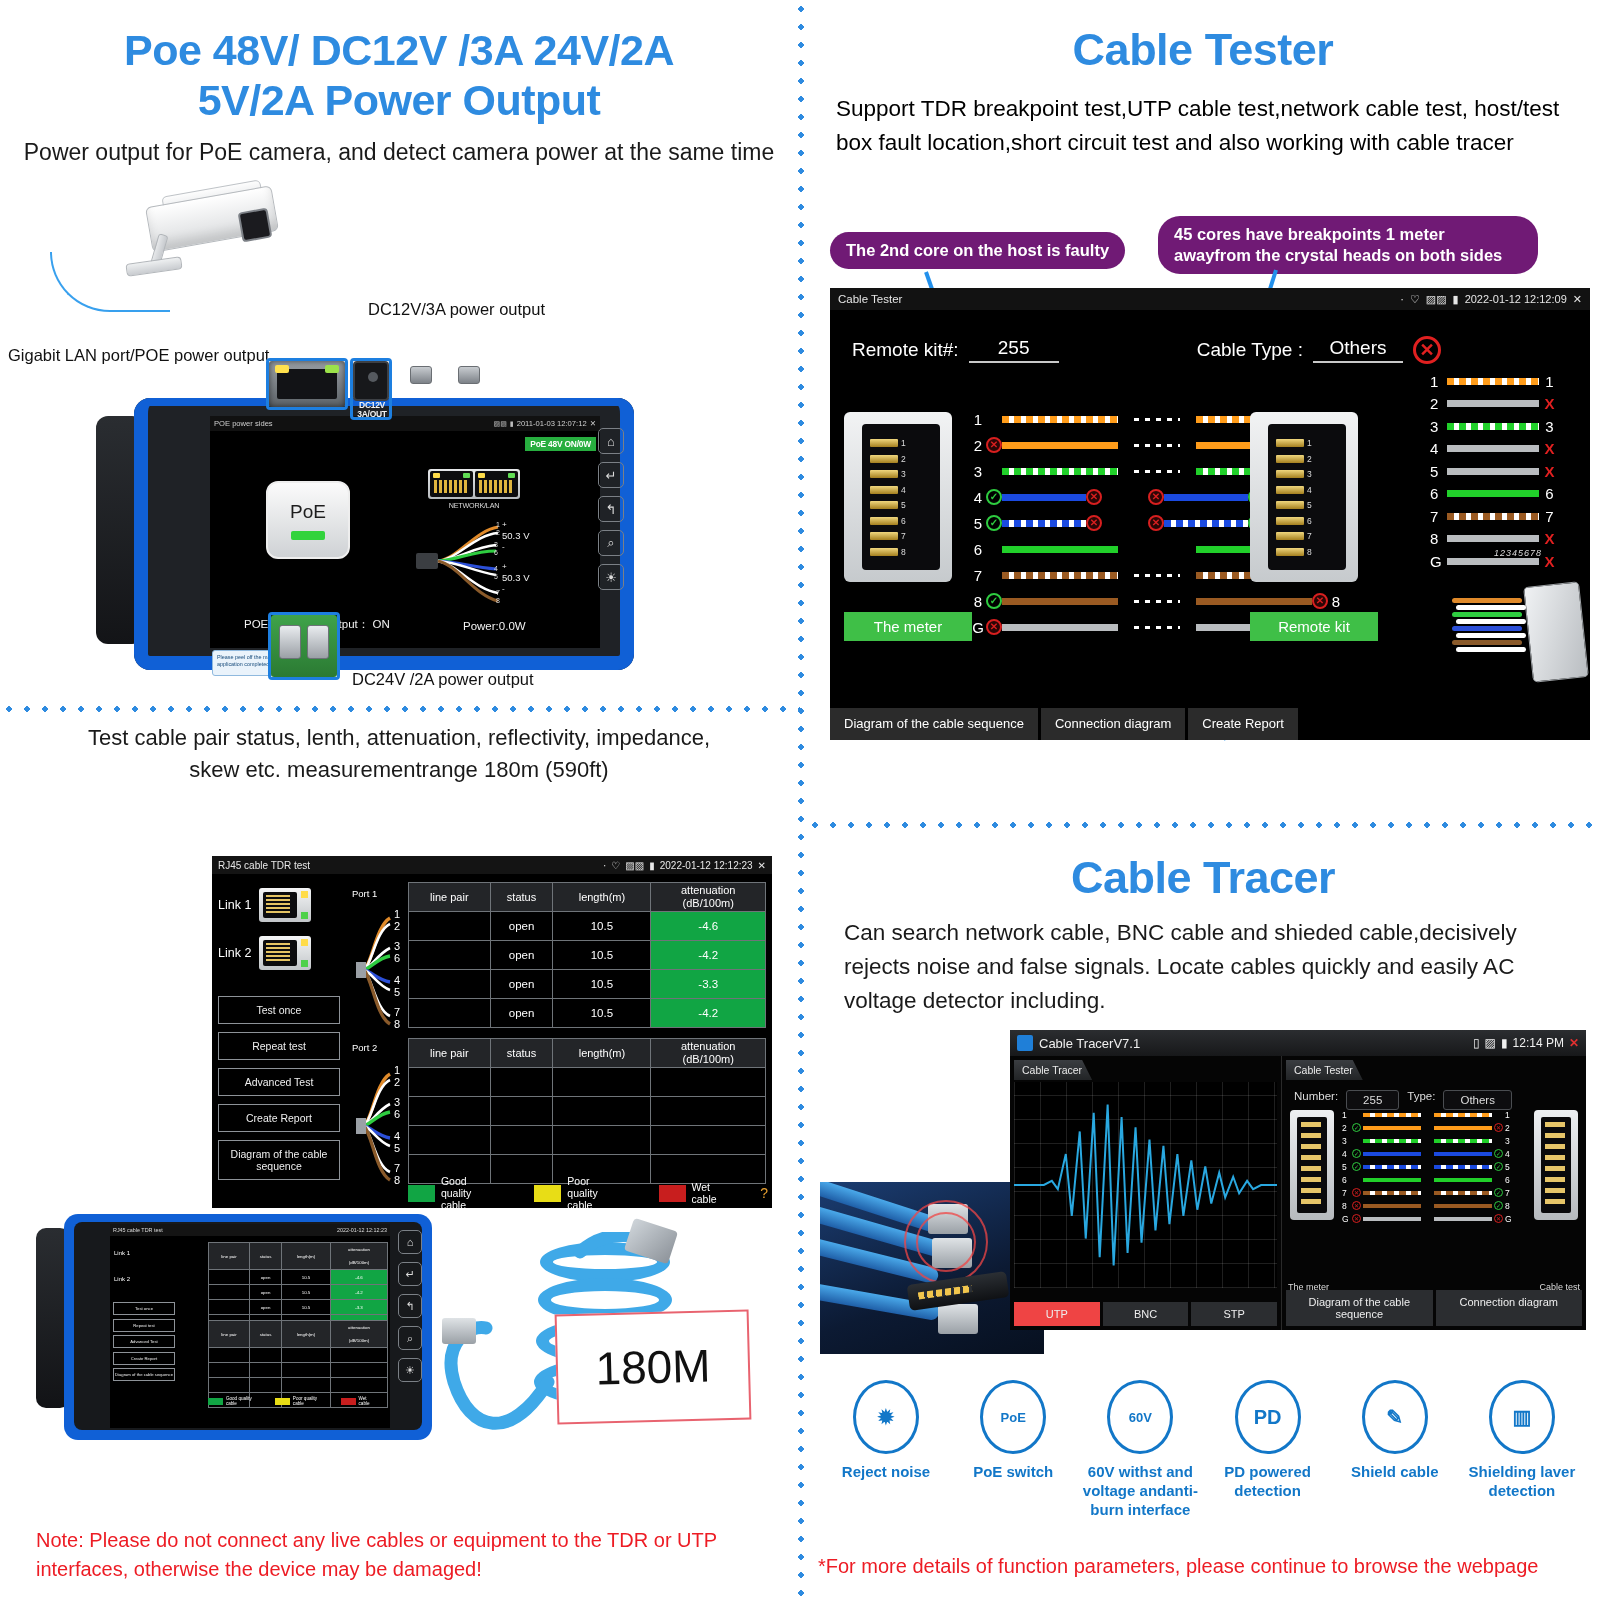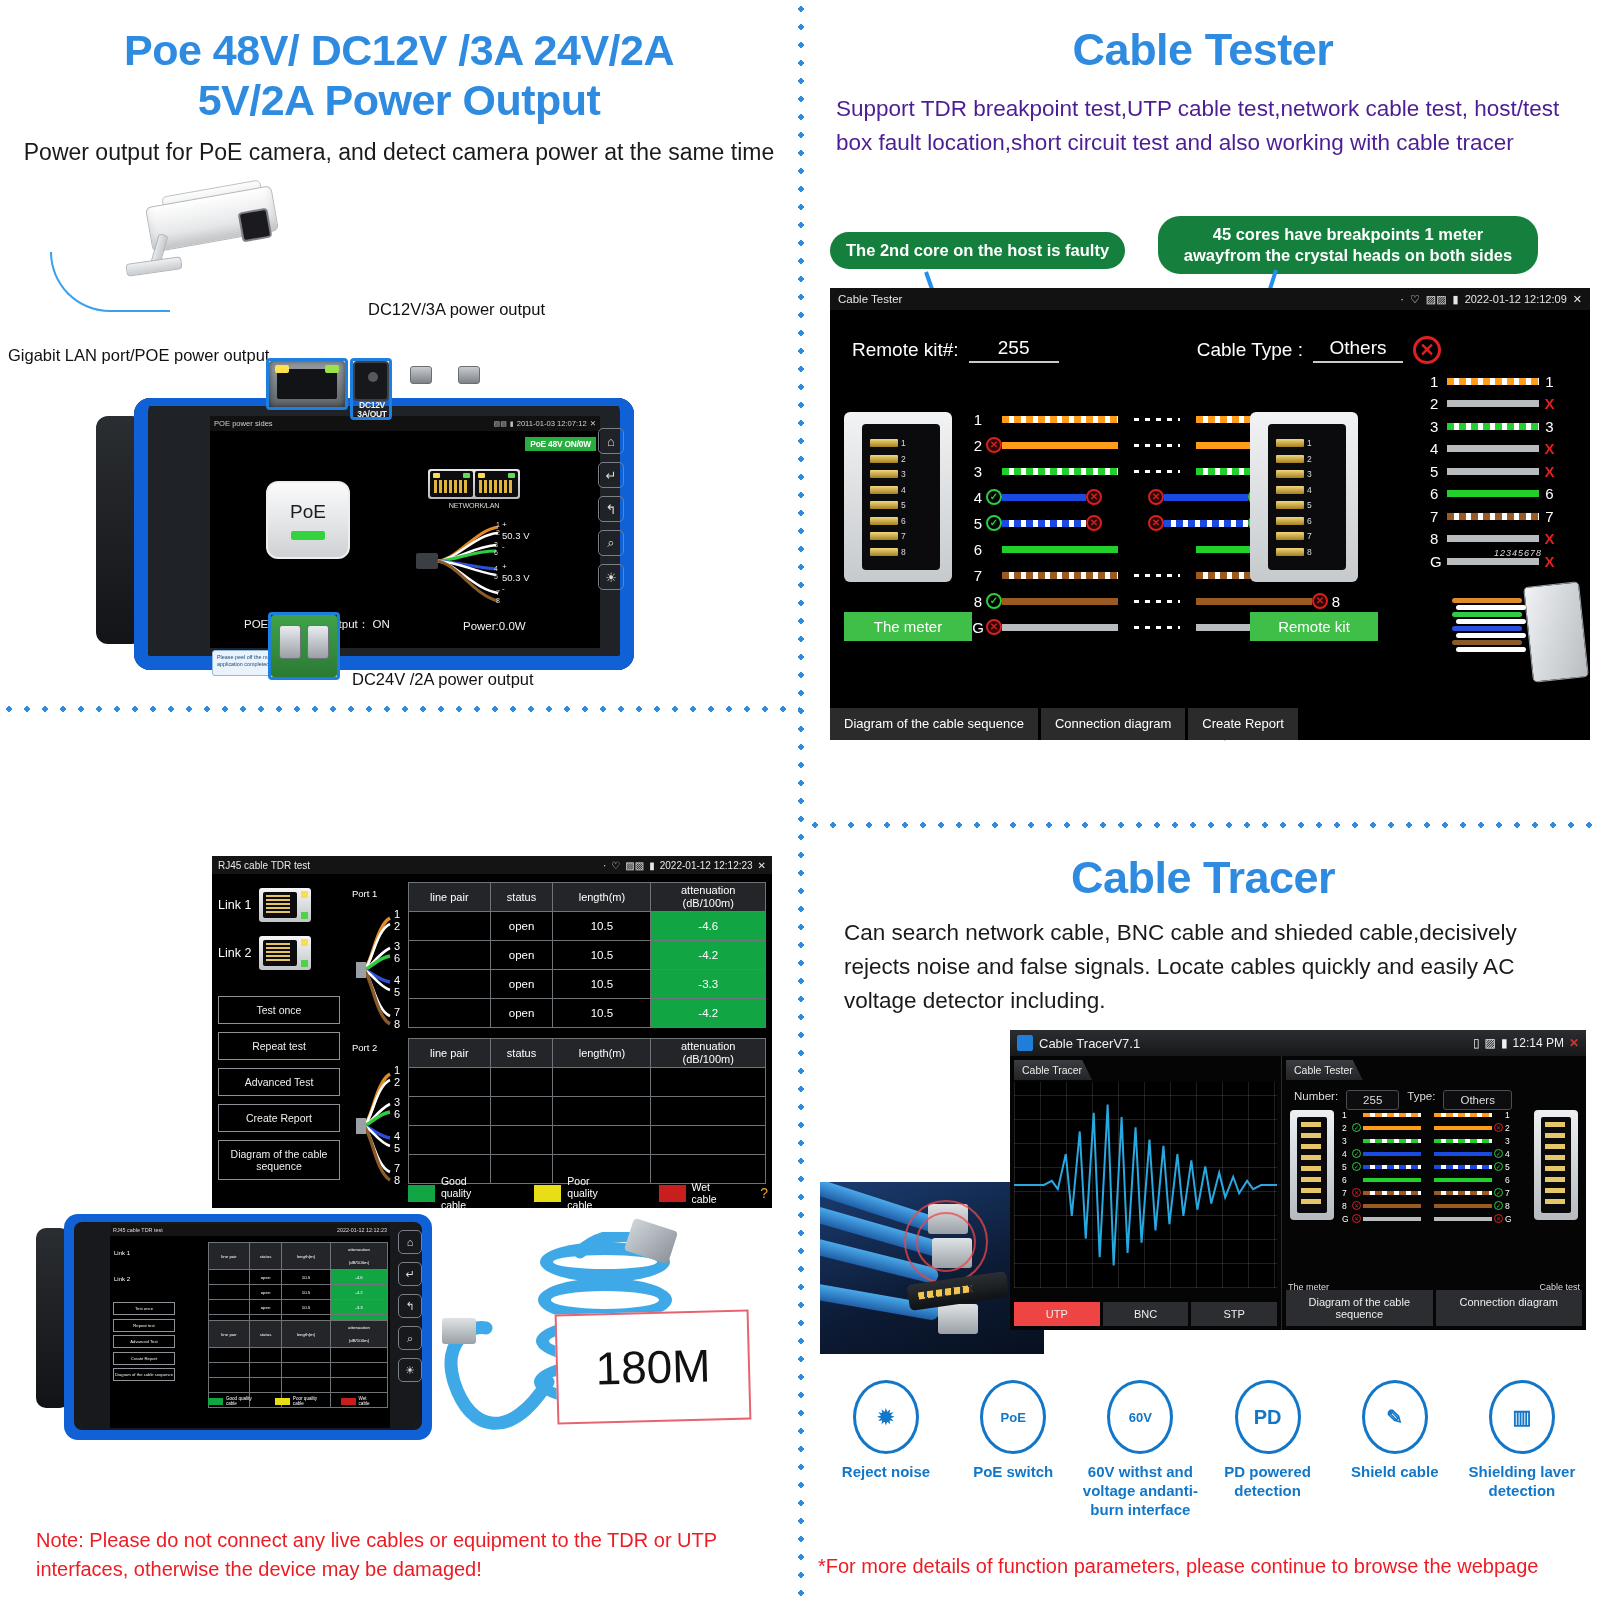--- a/index.html
+++ b/index.html
@@ -204,26 +204,25 @@
     display:flex; align-items:center; justify-content:center;
   }
   .warn-sticker {
     position:absolute; left:78px; bottom:-6px; width:92px; height:26px;
     background:#eaf3fb; border:1px solid #8fb9de; border-radius:3px;
     color:#154a7a; font-size:5.4px; line-height:7px; padding:3px 4px;
   }
 
   
   #tr-title { font-size:45px; margin-top:24px; }
-  #tr-sub { font-size:22.5px; line-height:34px; text-align:left; margin:16px 30px 0 30px; color:#4c1d95; }
+  #tr-sub { font-size:22.5px; line-height:34px; text-align:left; margin:16px 30px 0 30px; color:#000000; }
 
   .callout {
-    position:absolute; background:#15803d; color:#fff; border-radius:22px;
+    position:absolute; background:#701a75; color:#fff; border-radius:22px;
     font-weight:bold; padding:8px 16px; font-size:16.5px; line-height:21px;
-    text-align:center;
   }
   #co-1 { left:24px; top:232px; }
   #co-2 { left:352px; top:216px; width:380px; }
   #co-3 { left:292px; top:748px; }
 
   .ct-screen {
     position:absolute; left:24px; top:288px; width:760px; height:452px;
     background:#000; overflow:hidden;
   }
   .ct-bar {
@@ -894,20 +893,24 @@
 
       <div class="ct-foot">
         <div>Diagram of the cable sequence</div>
         <div>Connection diagram</div>
         <div>Create Report</div>
       </div>
     </div>
   </div>
 
   <div class="quad" id="q-bl">
+    <div class="sec-sub" id="bl-sub">
+      <span>Test cable pair status, lenth, attenuation, reflectivity, impedance,</span><br>
+      <span>skew etc. measurementrange 180m (590ft)</span>
+    </div>
 
     <div class="tdr-screen">
       <div class="tdr-bar">
         <span>RJ45 cable TDR test</span>
         <span style="display:flex;gap:5px;align-items:center">
           <span>·</span>
           <span>♡</span>
           <span>▨▨</span>
           <span>▮</span>
           <span>2022-01-12 12:12:23</span>

